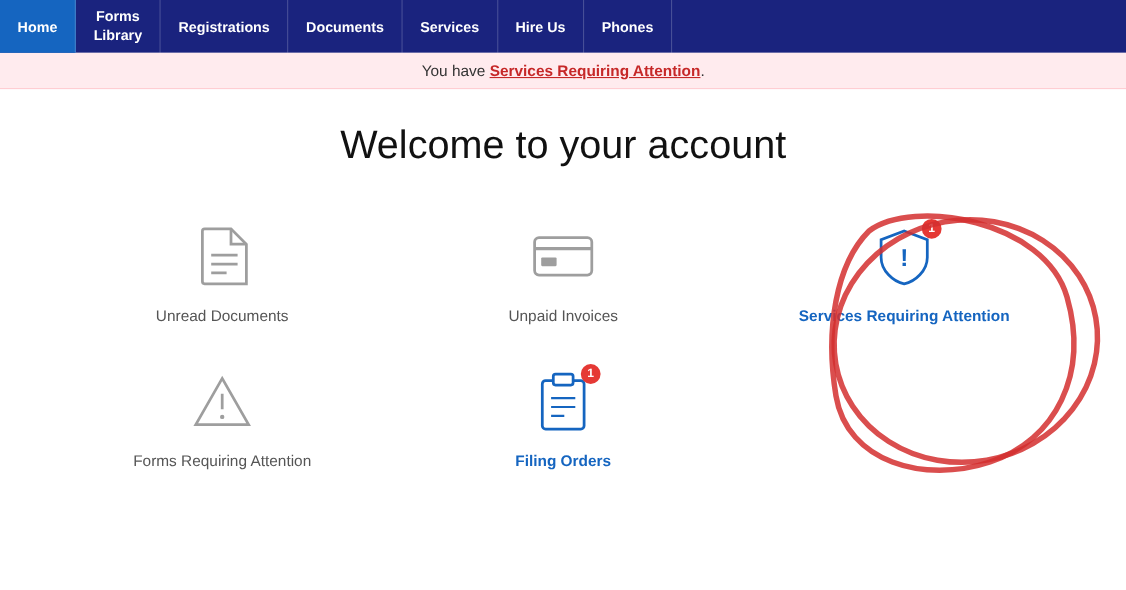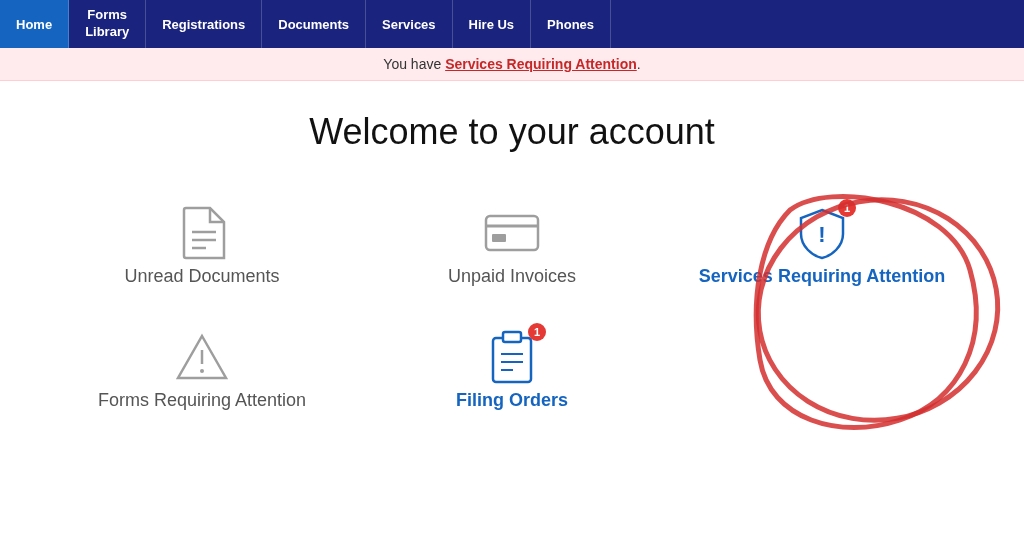--- a/index.html
+++ b/index.html
@@ -79,23 +79,23 @@
     }
     .tile-icon {
       width: 60px;
       height: 60px;
       display: flex;
       align-items: center;
       justify-content: center;
       position: relative;
     }
     .tile-label {
-      font-size: 18px;
+      font-size: 14px;
       color: #555;
-      margin-top: 3px;
+      margin-top: 16px;
       text-align: center;
     }
     .tile-label.blue {
       color: #1565c0;
       font-weight: 600;
     }
 
     
     .badge {
       position: absolute;

